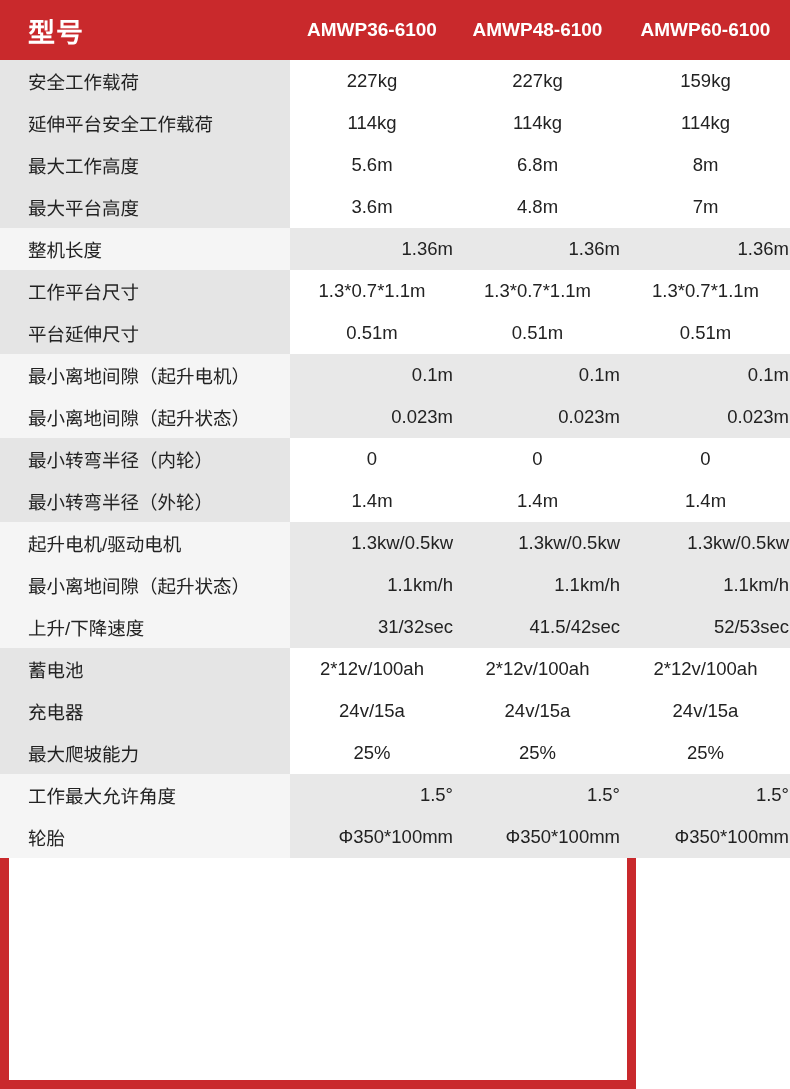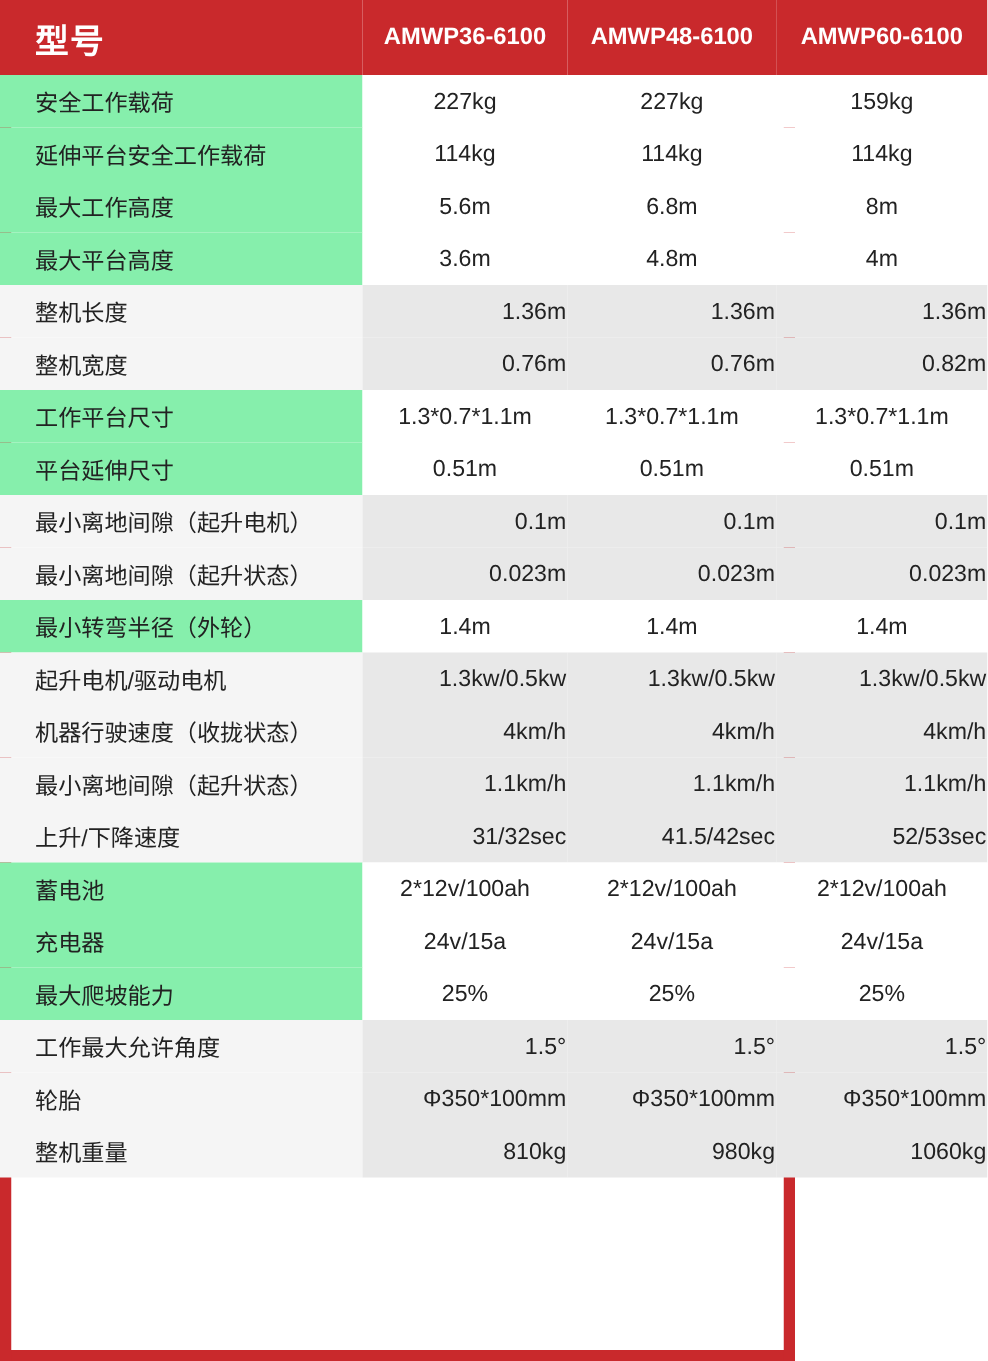--- a/index.html
+++ b/index.html
@@ -54,21 +54,21 @@
 
   tbody td {
     height: 40px;
     font-size: 18.5px;
     color: #222222;
     vertical-align: middle;
   }
   tbody td.label {
     text-align: left;
     padding-left: 28px;
-    background: #86efac;
+    background: #e5e5e5;
     white-space: nowrap;
   }
   tbody td.val {
     text-align: center;
     background: #ffffff;
     white-space: nowrap;
   }
   tbody tr.shade td.val { background: #e8e8e8; text-align: right; }
   tbody tr.shade td.label { background: #f5f5f5; }
 
@@ -110,34 +110,28 @@
         <tr>
           <td class="label">最大工作高度</td>
           <td class="val">5.6m</td>
           <td class="val">6.8m</td>
           <td class="val">8m</td>
         </tr>
         <tr>
           <td class="label">最大平台高度</td>
           <td class="val">3.6m</td>
           <td class="val">4.8m</td>
-          <td class="val">4m</td>
+          <td class="val">7m</td>
         </tr>
         <tr class="shade">
           <td class="label">整机长度</td>
           <td class="val">1.36m</td>
           <td class="val">1.36m</td>
           <td class="val">1.36m</td>
         </tr>
-        <tr class="shade">
-          <td class="label">整机宽度</td>
-          <td class="val">0.76m</td>
-          <td class="val">0.76m</td>
-          <td class="val">0.82m</td>
-        </tr>
         <tr>
           <td class="label">工作平台尺寸</td>
           <td class="val">1.3*0.7*1.1m</td>
           <td class="val">1.3*0.7*1.1m</td>
           <td class="val">1.3*0.7*1.1m</td>
         </tr>
         <tr>
           <td class="label">平台延伸尺寸</td>
           <td class="val">0.51m</td>
           <td class="val">0.51m</td>
@@ -149,38 +143,38 @@
           <td class="val">0.1m</td>
           <td class="val">0.1m</td>
         </tr>
         <tr class="shade">
           <td class="label">最小离地间隙（起升状态）</td>
           <td class="val">0.023m</td>
           <td class="val">0.023m</td>
           <td class="val">0.023m</td>
         </tr>
         <tr>
+          <td class="label">最小转弯半径（内轮）</td>
+          <td class="val">0</td>
+          <td class="val">0</td>
+          <td class="val">0</td>
+        </tr>
+        <tr>
           <td class="label">最小转弯半径（外轮）</td>
           <td class="val">1.4m</td>
           <td class="val">1.4m</td>
           <td class="val">1.4m</td>
         </tr>
         <tr class="shade">
           <td class="label">起升电机/驱动电机</td>
           <td class="val">1.3kw/0.5kw</td>
           <td class="val">1.3kw/0.5kw</td>
           <td class="val">1.3kw/0.5kw</td>
         </tr>
         <tr class="shade">
-          <td class="label">机器行驶速度（收拢状态）</td>
-          <td class="val">4km/h</td>
-          <td class="val">4km/h</td>
-          <td class="val">4km/h</td>
-        </tr>
-        <tr class="shade">
           <td class="label">最小离地间隙（起升状态）</td>
           <td class="val">1.1km/h</td>
           <td class="val">1.1km/h</td>
           <td class="val">1.1km/h</td>
         </tr>
         <tr class="shade">
           <td class="label">上升/下降速度</td>
           <td class="val">31/32sec</td>
           <td class="val">41.5/42sec</td>
           <td class="val">52/53sec</td>
@@ -208,21 +202,15 @@
           <td class="val">1.5°</td>
           <td class="val">1.5°</td>
           <td class="val">1.5°</td>
         </tr>
         <tr class="shade">
           <td class="label">轮胎</td>
           <td class="val">Φ350*100mm</td>
           <td class="val">Φ350*100mm</td>
           <td class="val">Φ350*100mm</td>
         </tr>
-        <tr class="shade">
-          <td class="label">整机重量</td>
-          <td class="val">810kg</td>
-          <td class="val">980kg</td>
-          <td class="val">1060kg</td>
-        </tr>
       </tbody>
   </table>
 </div>
 
 </body></html>

